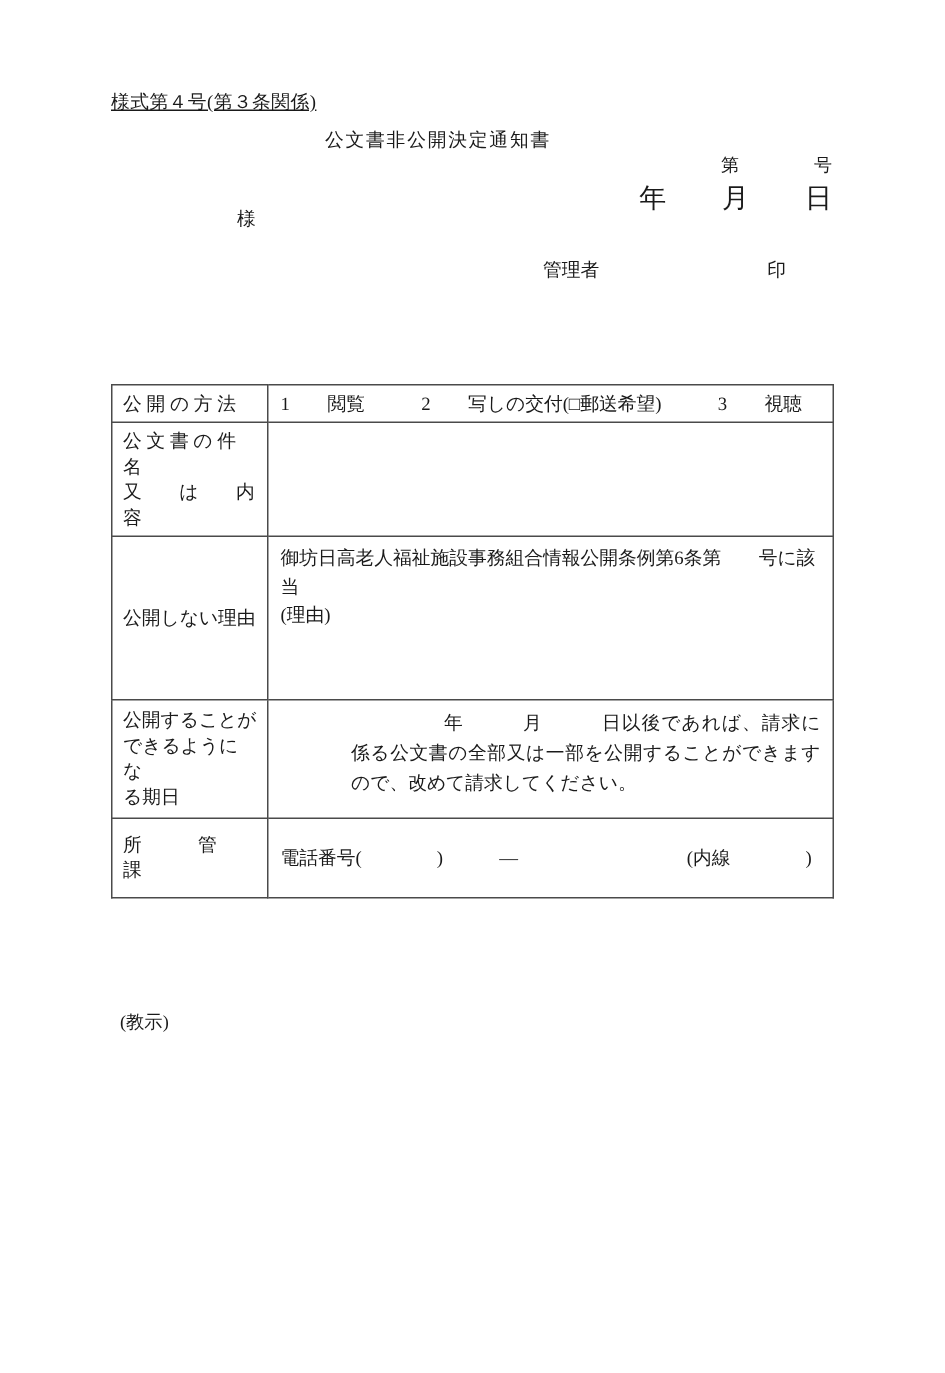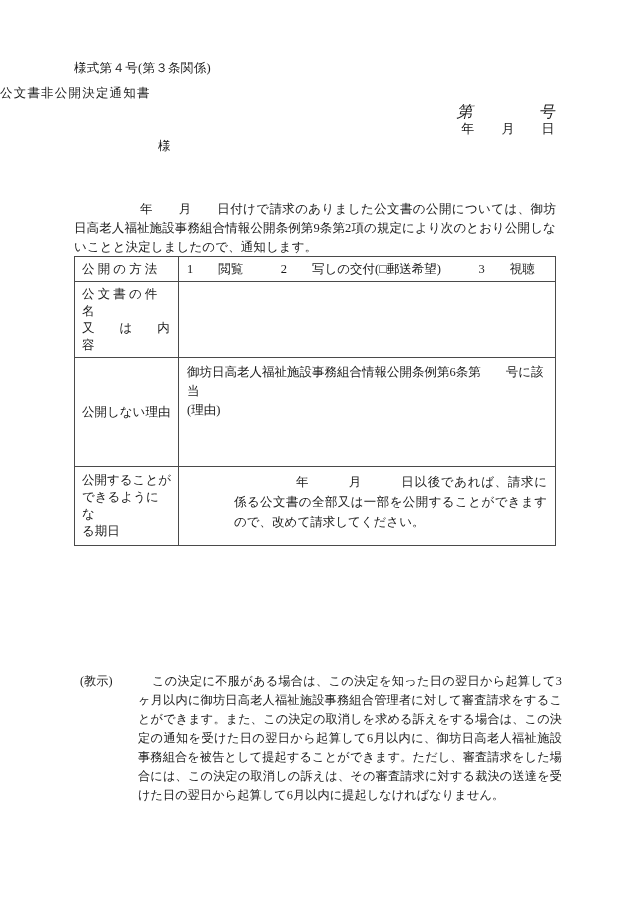--- a/index.html
+++ b/index.html
@@ -23,43 +23,43 @@
   }
 
   
   .form-no {
     position: absolute;
     left: 74px;
     top: 60px;
     font-size: 12.5px;
     letter-spacing: 0.3px;
     white-space: nowrap;
+    text-decoration: underline;
   }
   .doc-title {
     position: absolute;
     left: 0; top: 85px;
     width: 584px;
-    text-align: left;
+    text-align: center;
     font-size: 12.5px;
     letter-spacing: 1.2px;
   }
   .number-line {
     position: absolute;
     right: 75px;
     top: 102px;
-    font-size: 16px;
+    font-size: 12px;
     white-space: pre;
     letter-spacing: 0.4px;
-    font-style: italic;
   }
   .date-line {
     position: absolute;
     right: 75px;
     top: 120px;
-    font-size: 13px;
+    font-size: 18px;
     white-space: pre;
     letter-spacing: 0.4px;
   }
   .addressee {
     position: absolute;
     left: 158px;
     top: 138px;
     font-size: 12.5px;
   }
   .issuer-org {
@@ -184,22 +184,25 @@
 
   <div class="doc-title">公文書非公開決定通知書</div>
 
   <div class="number-line">第　　　　号</div>
 
   <div class="date-line">年　　月　　日</div>
 
   <div class="addressee">様</div>
 
 
-
-  <div class="body-para">年　　月　　日付けで請求のありました公文書の公開については、御坊日高老人福祉施設事務組合情報公開条例第9条第2項の規定により次のとおり公開しないことと決定しましたので、通知します。</div>
+  <div class="issuer-role">
+    <span>管理者</span>
+    <span class="seal">印</span>
+  </div>
+
 
   <table class="form-table">
     <tbody>
       <tr>
         <td class="lbl-col r-method">
           <div class="lbl-mid">公 開 の 方 法</div>
         </td>
         <td class="r-method">
           <div class="val-mid nowrap">1　　閲覧　　　2　　写しの交付(□郵送希望)　　　3　　視聴</div>
         </td>
@@ -231,22 +234,29 @@
         <td class="lbl-col r-date">
           <div class="lbl">公開することが
 できるようにな
 る期日</div>
         </td>
         <td class="r-date">
           <div class="val val-wrap">年　　　月　　　日以後であれば、請求に係る公文書の全部又は一部を公開することができますので、改めて請求してください。</div>
         </td>
       </tr>
 
+      <tr>
+        <td class="lbl-col r-dept">
+          <div class="lbl-mid">所　　　管　　　課</div>
+        </td>
+        <td class="r-dept">
+          <div class="val-mid nowrap">電話番号(　　　　)　　　—　　　　　　　　　(内線　　　　)</div>
+        </td>
+      </tr>
 
     </tbody>
   </table>
 
   <div class="footnote">
     <span class="footnote-label">(教示)</span>
-    <div class="footnote-body">この決定に不服がある場合は、この決定を知った日の翌日から起算して3ヶ月以内に御坊日高老人福祉施設事務組合管理者に対して審査請求をすることができます。また、この決定の取消しを求める訴えをする場合は、この決定の通知を受けた日の翌日から起算して6月以内に、御坊日高老人福祉施設事務組合を被告として提起することができます。ただし、審査請求をした場合には、この決定の取消しの訴えは、その審査請求に対する裁決の送達を受けた日の翌日から起算して6月以内に提起しなければなりません。</div>
   </div>
 
 </div>
 
 </body></html>

